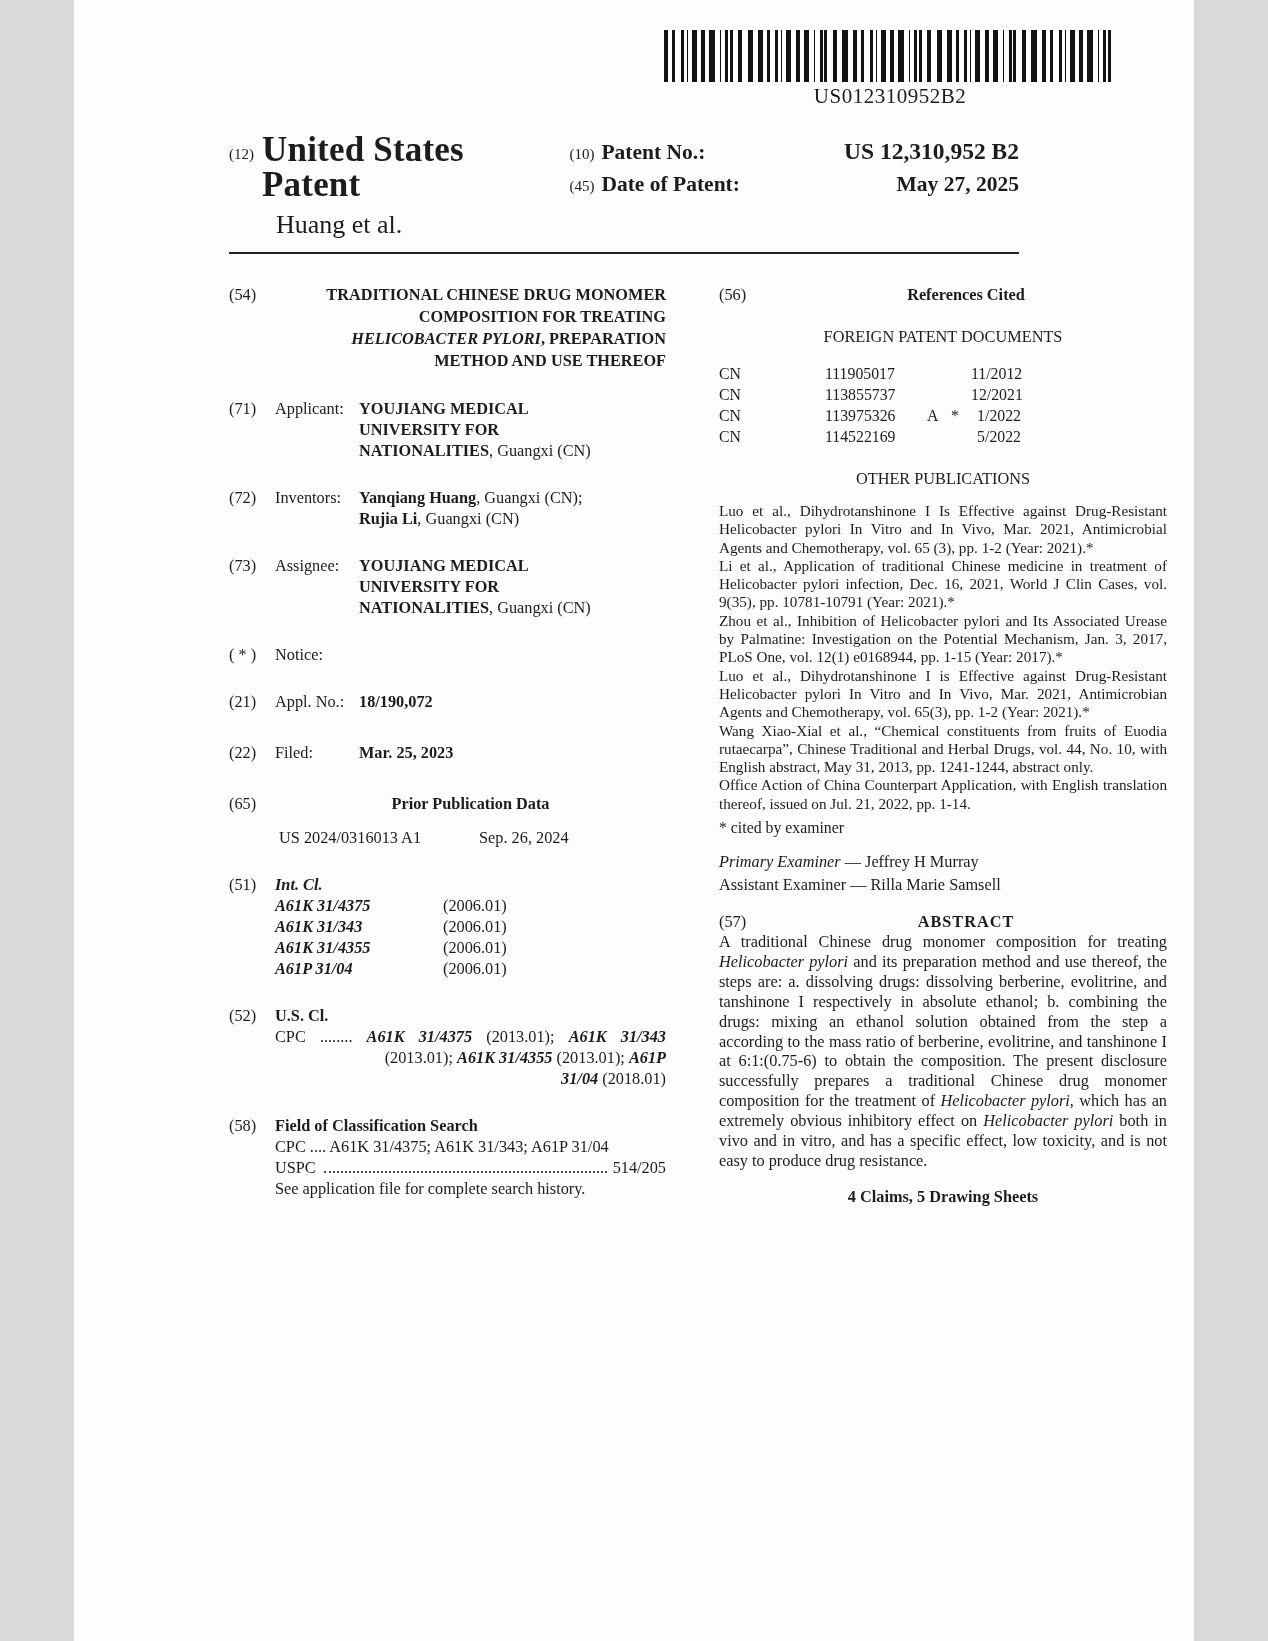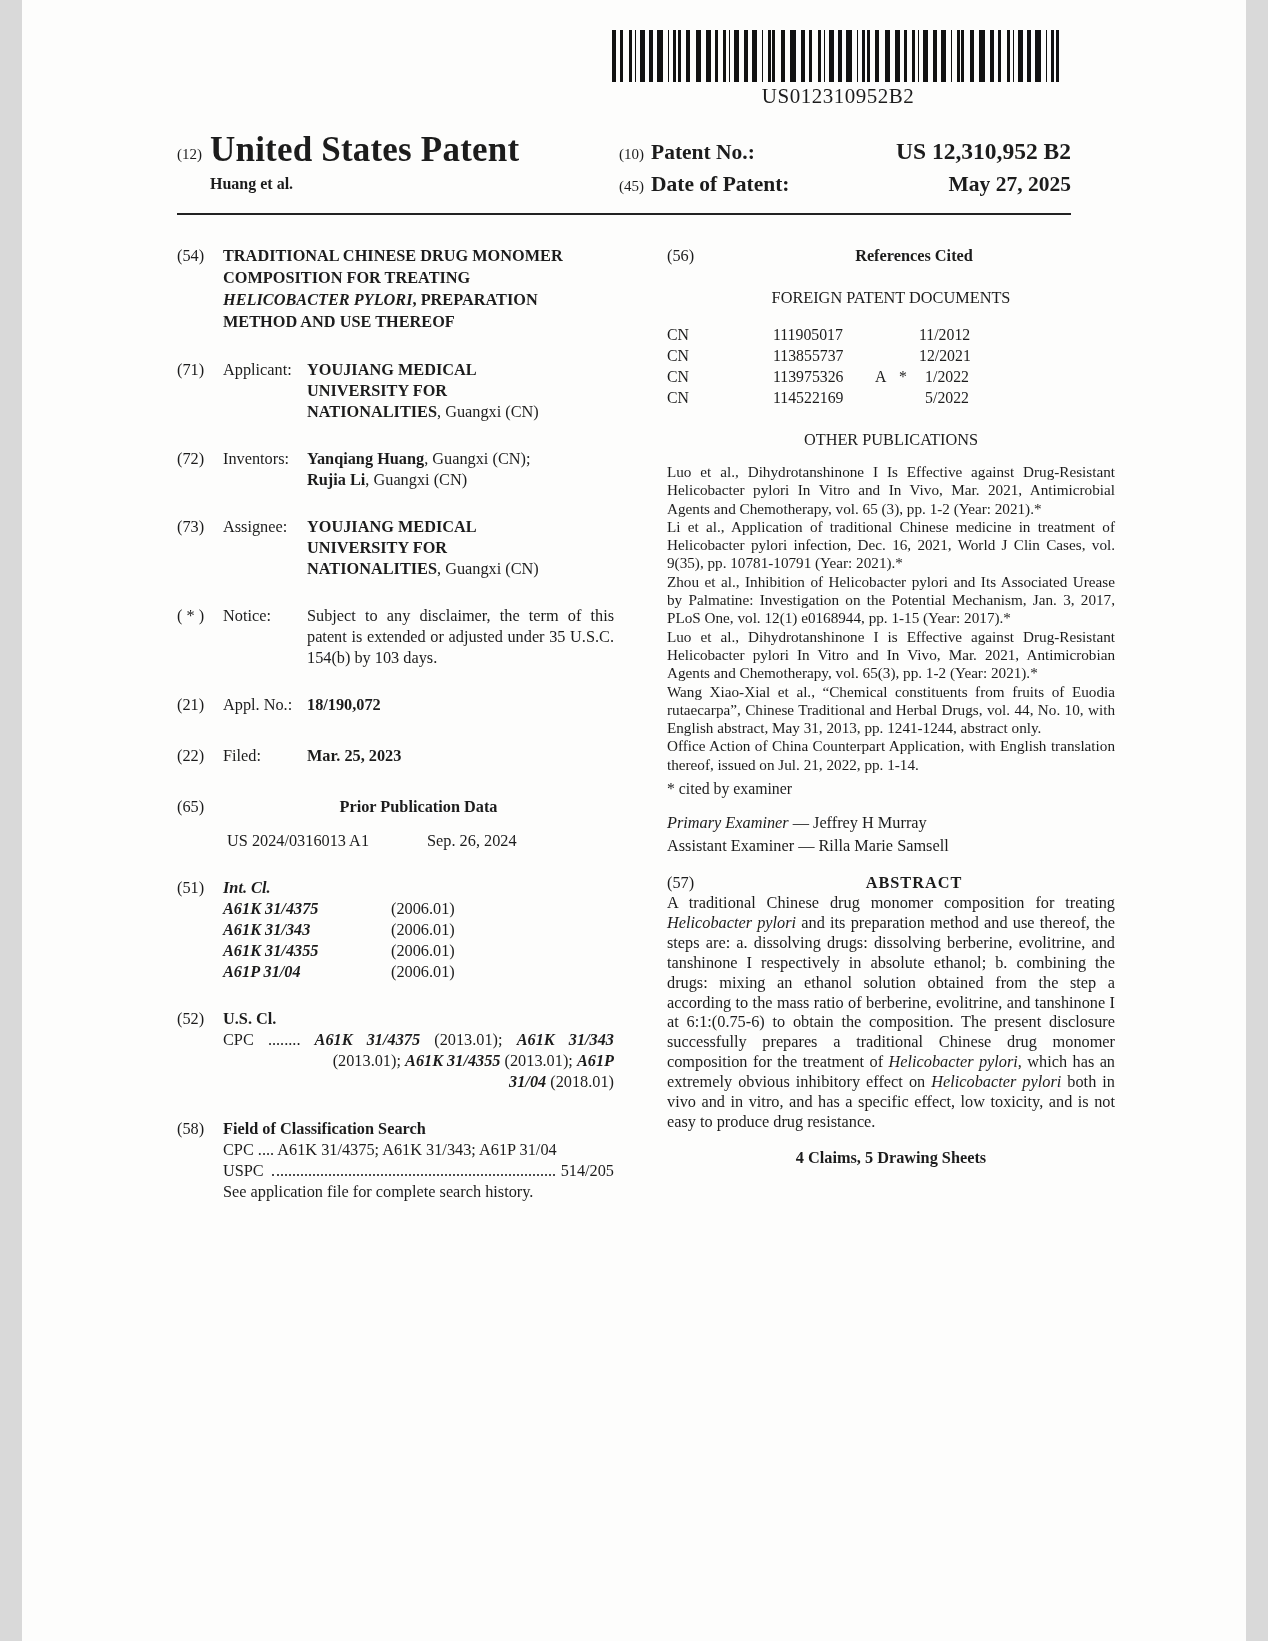--- a/index.html
+++ b/index.html
@@ -1,37 +1,37 @@
 <!DOCTYPE html>
 <html><head>
 <meta charset="utf-8">
 <style>
   html,body { margin:0; padding:0; background:#d9d9d9; }
   .page {
     position:relative;
-    width:1224px; height:1641px;
+    width:1120px; height:1641px;
     margin:0 auto;
     background:#fdfdfc;
     color:#1c1c1c;
     font-family:"Liberation Serif","DejaVu Serif",serif;
     overflow:hidden;
   }
 
   
   .barcode-wrap { position:absolute; top:30px; left:590px; width:452px; text-align:center; }
   .barcode-bars { height:52px; display:flex; align-items:stretch; justify-content:center; }
   .barcode-bars span { display:inline-block; height:100%; background:#121212; }
   .barcode-label { font-size:21px; letter-spacing:.5px; margin-top:2px; }
 
   
   .header { display:flex; justify-content:space-between; padding:132px 175px 0 155px; }
   .hdr-left .title-line { display:flex; align-items:baseline; }
   .kind-num { font-size:15px; margin-right:8px; position:relative; top:-2px; }
   .doc-type { font-size:35px; font-weight:bold; letter-spacing:.2px; margin:0; line-height:1; }
-  .party-line { font-size:16px; font-weight:bold; margin:8px 0 0 33px; }
+  .party-line { font-size:26px; font-weight:normal; margin:8px 0 0 47px; }
   .hdr-right { width:452px; padding-top:4px; }
   .hrow { display:flex; align-items:baseline; line-height:30px; }
   .hrow .num { font-size:15px; margin-right:7px; }
   .hrow .lbl { font-size:21.5px; font-weight:bold; }
   .hrow .val { margin-left:auto; font-weight:bold; }
   .hrow.pn .val { font-size:23.5px; }
   .hrow.dt .val { font-size:21.5px; }
 
   .rule { border-top:2px solid #222; margin:12px 175px 0 155px; }
 
@@ -39,21 +39,21 @@
   .columns {
     display:grid; grid-template-columns:437px 448px; column-gap:53px;
     margin:30px 0 0 155px;
     font-size:16.3px; line-height:21px;
   }
 
   
   .sec { display:grid; grid-template-columns:46px 1fr; margin-bottom:26px; }
   .sec .num { white-space:nowrap; }
   .lblrow { display:grid; grid-template-columns:84px 1fr; }
-  .patent-title { font-weight:bold; line-height:22px; }
+  .patent-title { font-weight:bold; line-height:22px;text-align:right; }
   .just { text-align:justify; }
   .bold { font-weight:bold; }
   .center-head { text-align:center; font-weight:bold; }
   .pubdata-row { display:flex; gap:58px; margin-top:13px; margin-left:4px; }
   .intcl-row { display:grid; grid-template-columns:168px 1fr; }
   .code { font-weight:bold; font-style:italic; }
   .cpc-l1 { text-align:justify; text-align-last:justify; }
   .cpc-l2,.cpc-l3 { text-align:right; }
   .uspc-row { display:flex; align-items:baseline; }
   .leader { flex:1; border-bottom:2px dotted #4a4a4a; margin:0 6px 4px 8px; }
@@ -196,21 +196,20 @@
         <div class="lblrow">
           <span>Assignee:</span>
           <div><span style="font-weight: bold;">YOUJIANG MEDICAL</span><br><span style="font-weight: bold;">UNIVERSITY FOR</span><br><span style="font-weight: bold;">NATIONALITIES</span><span>, Guangxi (CN)</span></div>
         </div>
       </div>
 
       <div class="sec">
         <span class="num">( * )</span>
         <div class="lblrow">
           <span>Notice:</span>
-          <div class="just">Subject to any disclaimer, the term of this patent is extended or adjusted under 35 U.S.C. 154(b) by 103 days.</div>
         </div>
       </div>
 
       <div class="sec mb30">
         <span class="num">(21)</span>
         <div class="lblrow">
           <span>Appl. No.:</span>
           <span class="bold">18/190,072</span>
         </div>
       </div>

